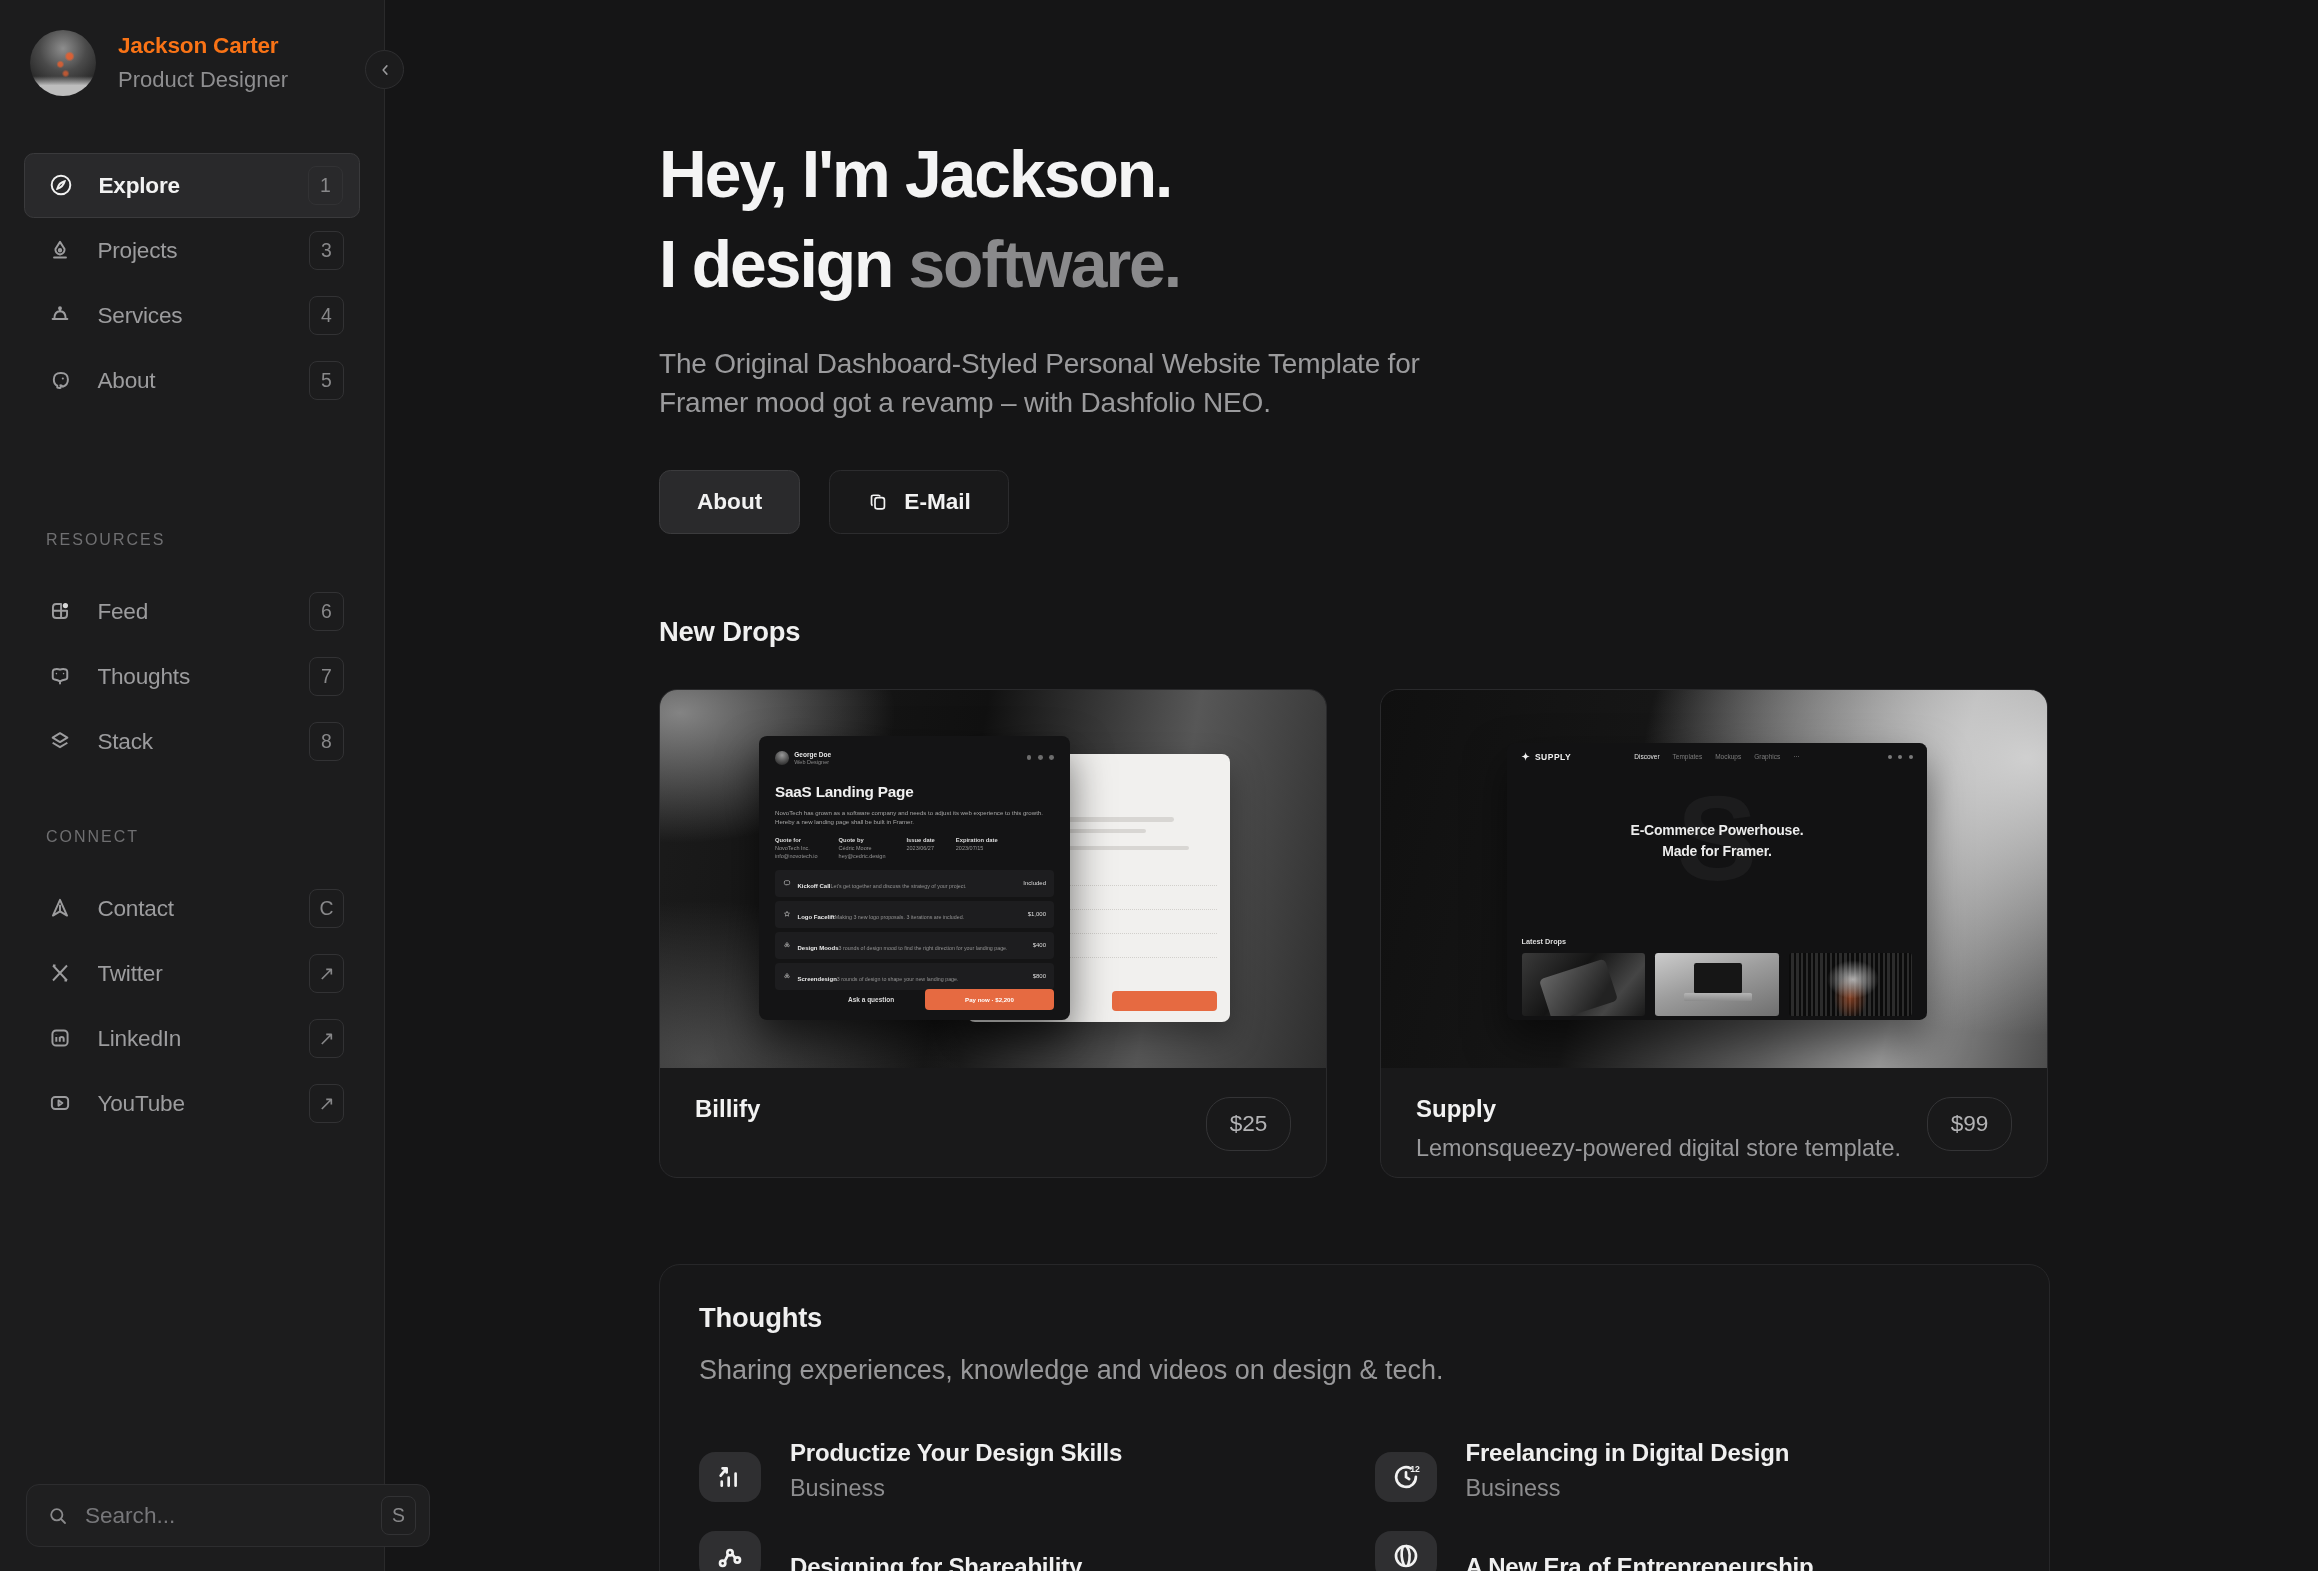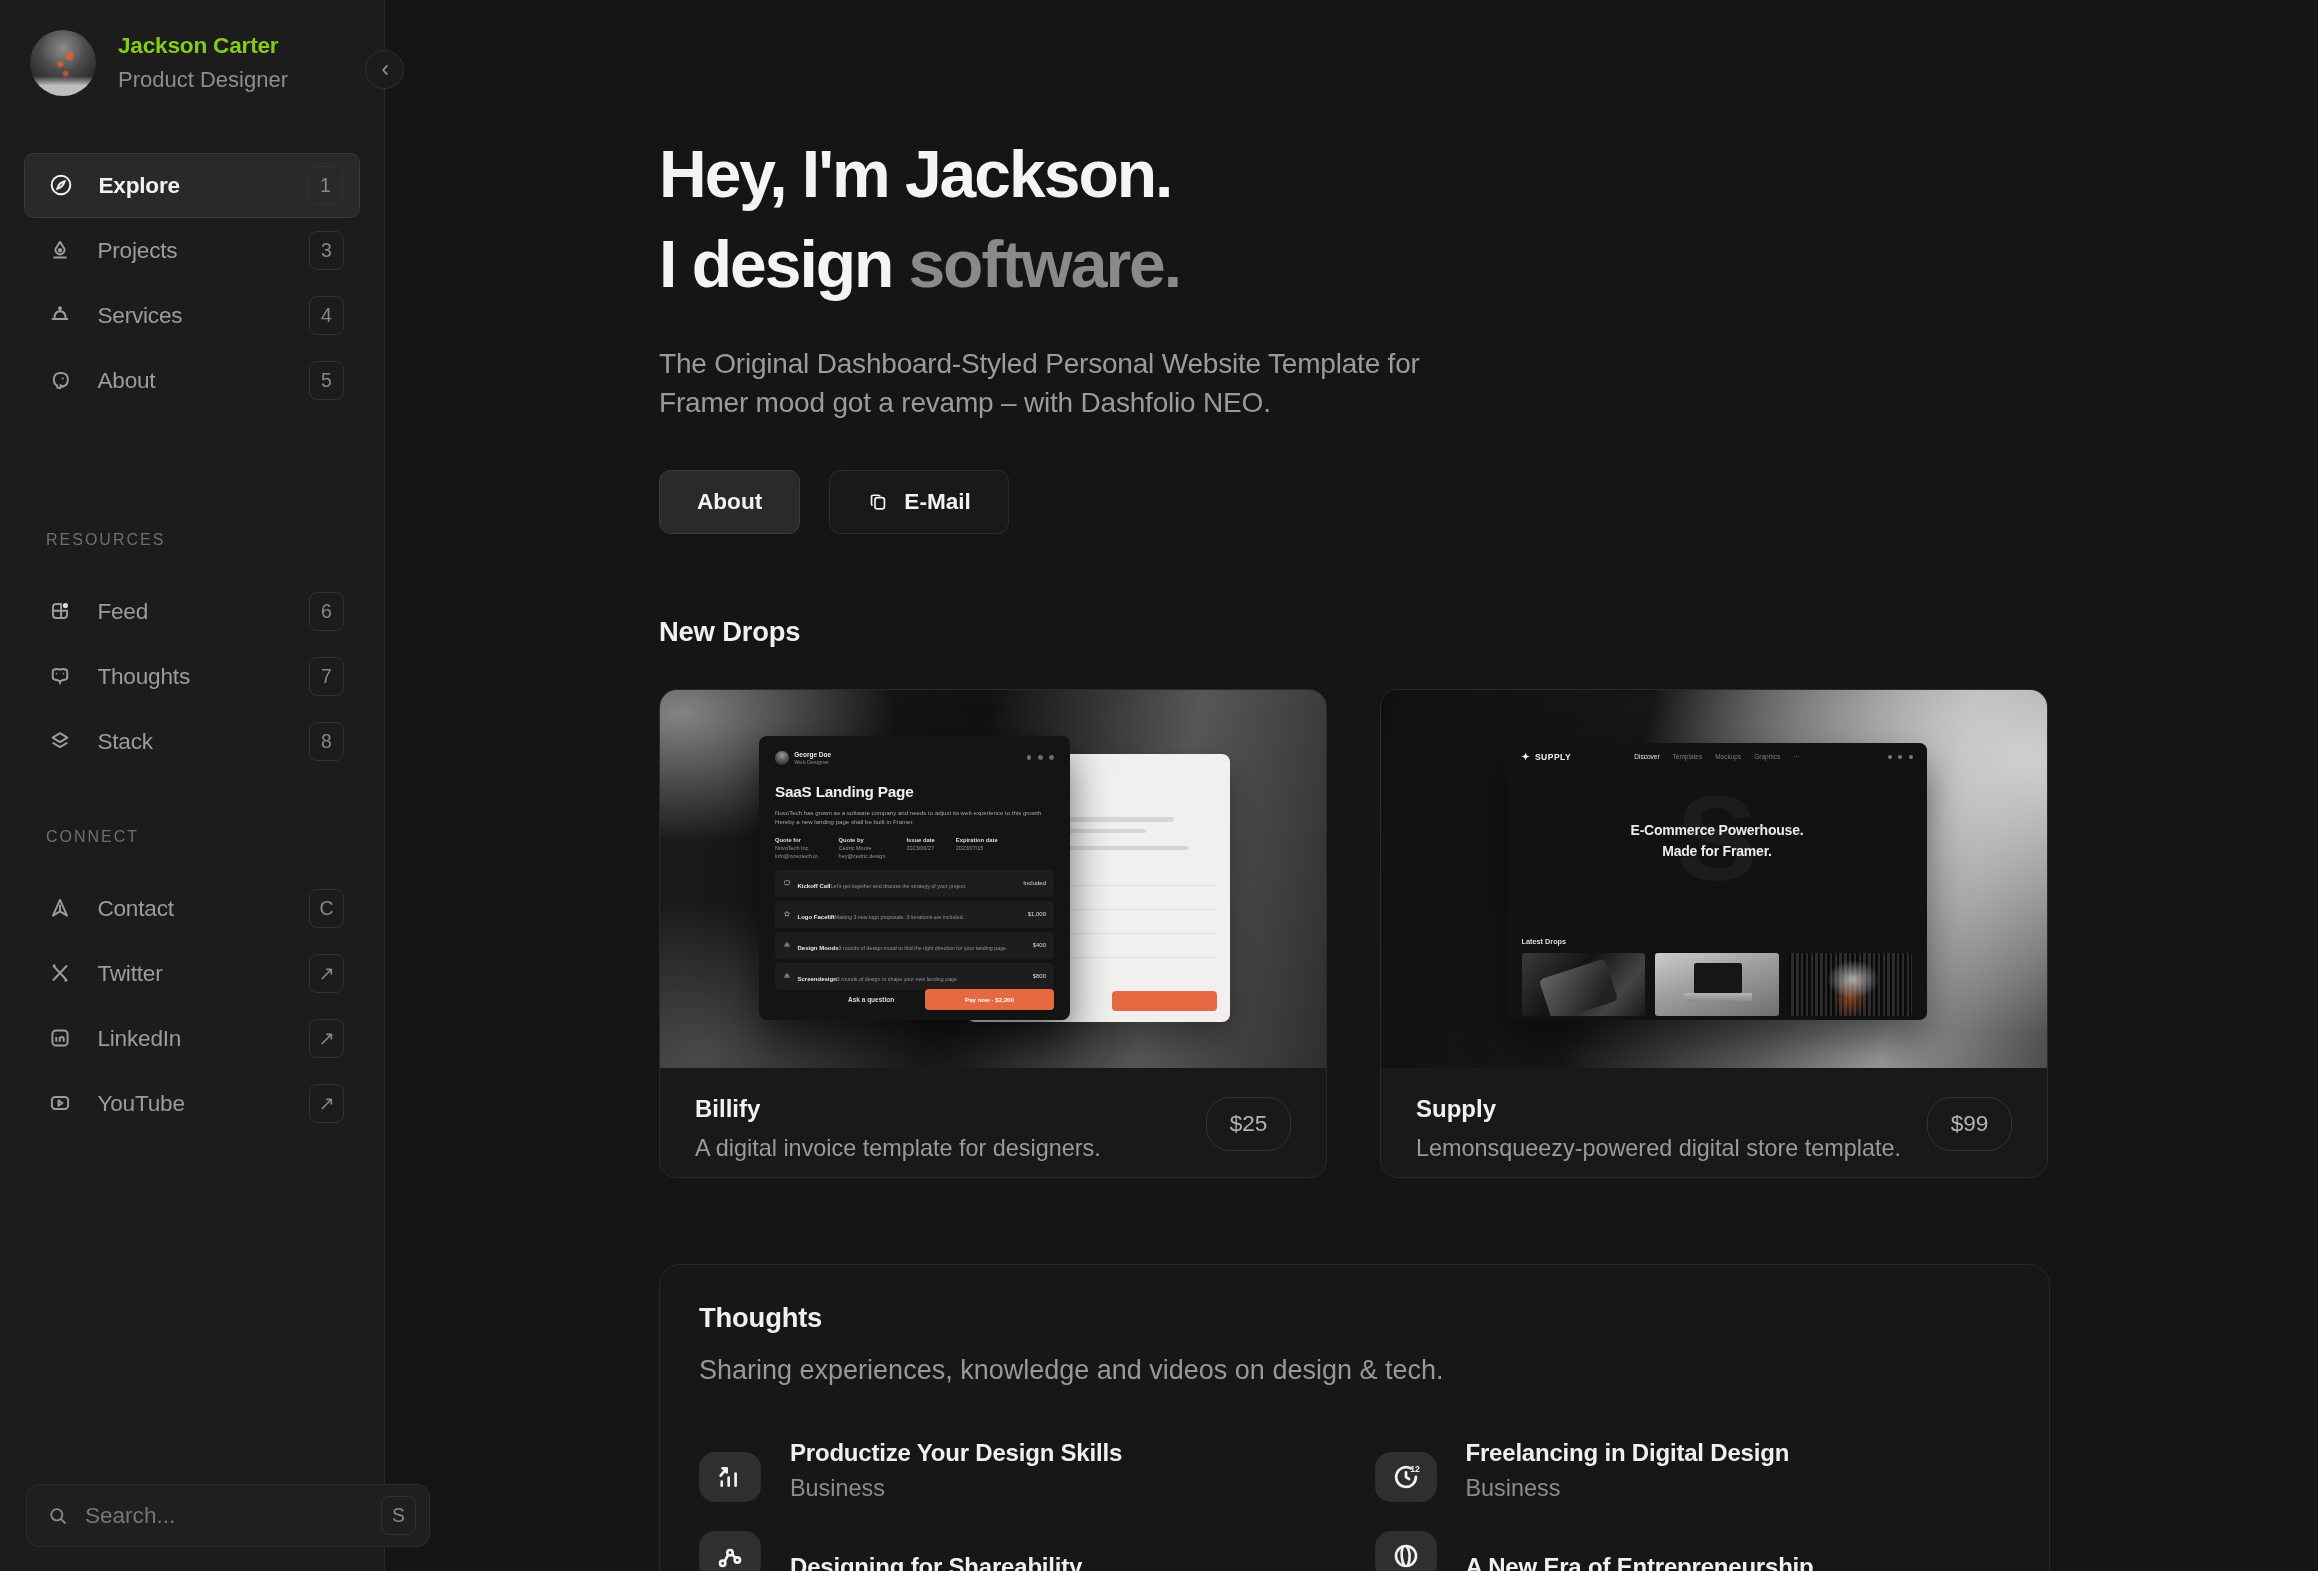--- a/index.html
+++ b/index.html
@@ -12,21 +12,21 @@
   .profile { position:absolute; left:30px; top:30px; display:flex; align-items:center; }
   .avatar { width:66px; height:66px; border-radius:50%; flex:0 0 66px;
     background:
       radial-gradient(circle at 60% 40%, rgba(235,95,45,.85) 0 5%, transparent 9%),
       radial-gradient(circle at 46% 52%, rgba(235,95,45,.8) 0 4%, transparent 8%),
       radial-gradient(circle at 54% 66%, rgba(235,95,45,.7) 0 3%, transparent 7%),
       linear-gradient(0deg, #bdbdbd 0 16%, transparent 30%),
       radial-gradient(circle at 50% 28%, #8d8d8d 0%, #4a4a4a 40%, #232323 78%);
   }
   .profile-text { margin-left:22px; }
-  .profile-name { font-size:22.6px; font-weight:bold; color:#84cc16; letter-spacing:-0.2px; }
+  .profile-name { font-size:22.6px; font-weight:bold; color:#f97316; letter-spacing:-0.2px; }
   .profile-role { font-size:22px; color:#8e8e90; margin-top:8px; }
 
   .collapse-btn { position:absolute; left:365px; top:50px; width:39px; height:39px; border-radius:50%;
     background:#1c1c1d; border:0.8px solid #2f2f31; display:flex; align-items:center; justify-content:center; color:#9a9a9c; z-index:5; }
 
   .nav { position:absolute; left:24px; right:24px; top:153px; }
   .nav-item { height:65px; display:flex; align-items:center; padding:0 16px 0 22px; border-radius:9.7px; color:#9c9c9e; cursor:pointer; }
   .nav-item.active { background:#29292b; border:0.8px solid #3a3a3c; color:#f2f2f2; }
   .nav-item .nicon { width:27.4px; height:27.4px; flex:0 0 27.4px; display:flex; align-items:center; justify-content:center; }
   .nav-item .nlabel { flex:1; margin-left:24px; font-size:22.6px; letter-spacing:-0.2px; }
@@ -437,21 +437,20 @@
               </div>
             </div>
             <div class="inv-foot">
               <span class="inv-ask">Ask a question</span>
               <span class="inv-pay">Pay now · $2,200</span>
             </div>
           </div>
         </div>
         <div class="card-caption">
           <div class="card-title">Billify</div>
-          <div class="card-desc">A digital invoice template for designers.</div>
           <div class="price-pill">$25</div>
         </div>
       </div>
 
       <div class="drop-card">
         <div class="card-image img-supply">
           <div class="store">
             <div class="store-mark">S</div>
             <div class="store-bar">
               <span class="store-logo">

